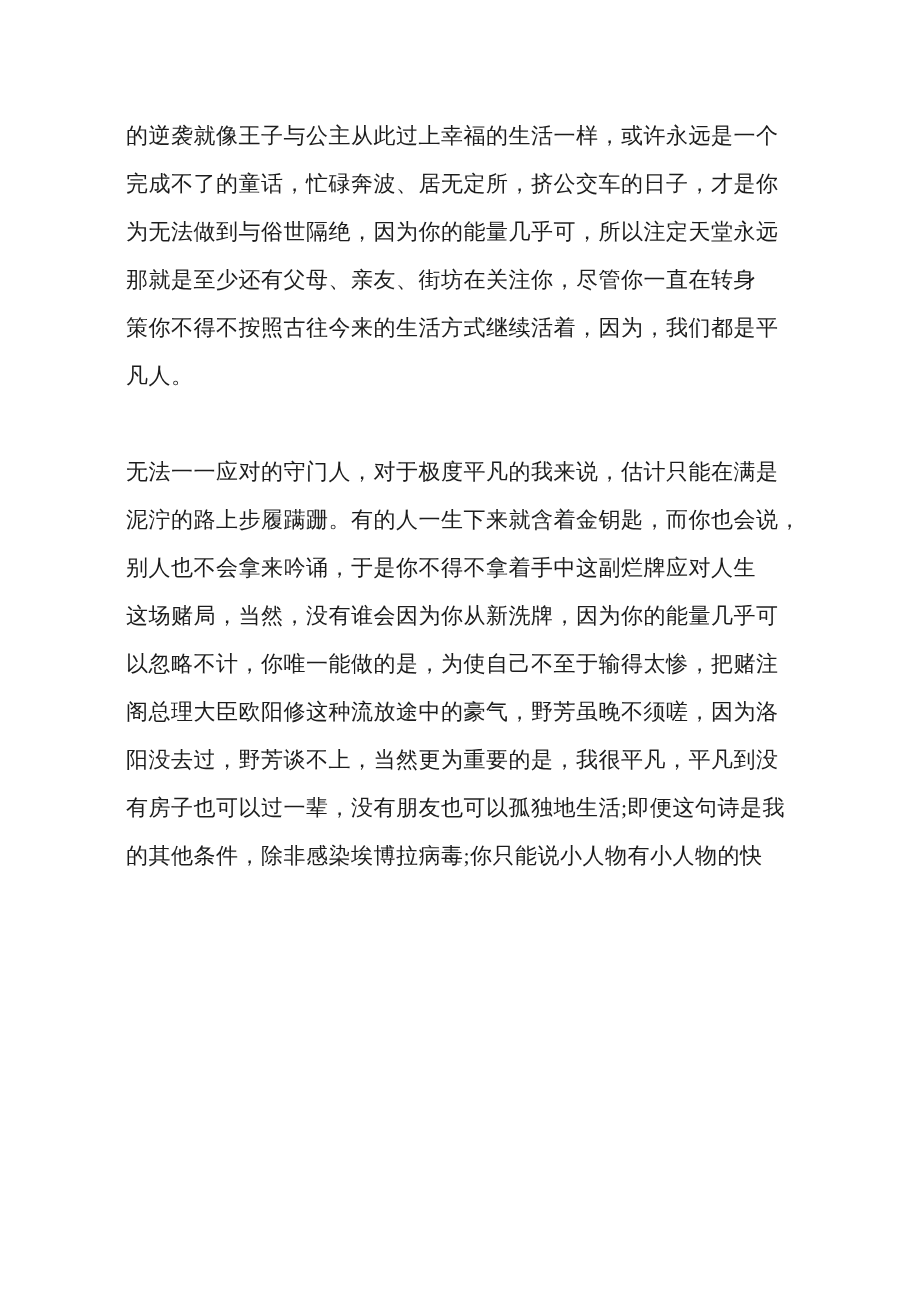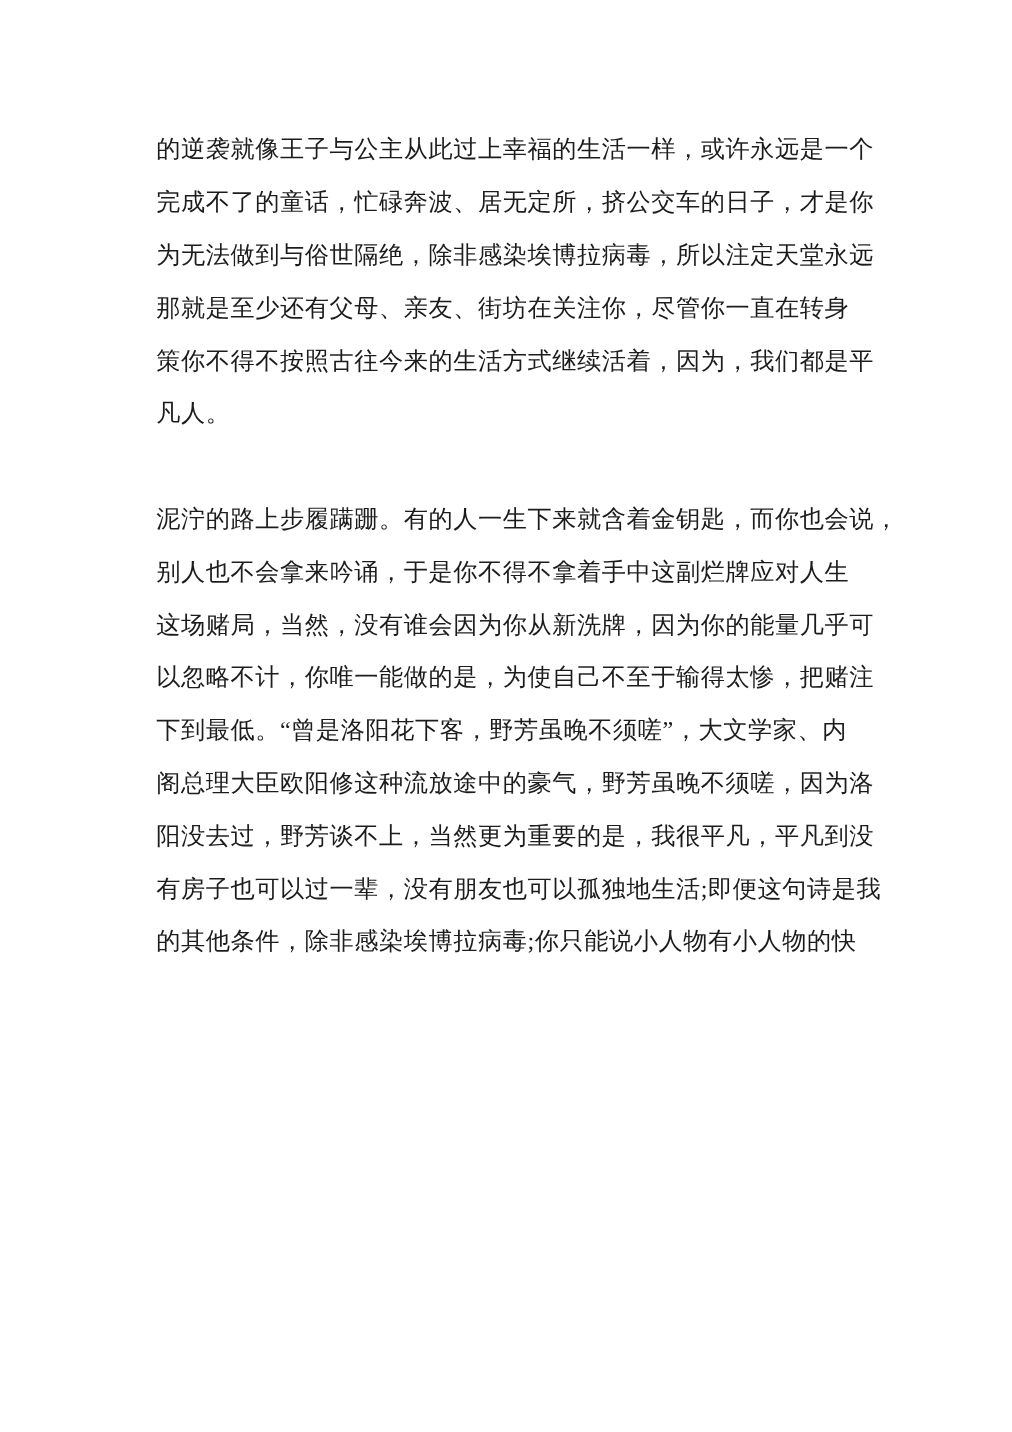--- a/index.html
+++ b/index.html
@@ -13,21 +13,21 @@
     overflow: hidden;
   }
   .page {
     position: relative;
     width: 920px;
     height: 1302px;
     background: #ffffff;
   }
   .text-block {
     position: absolute;
-    left: 142px;
+    left: 126px;
     top: 112px;
     width: 660px;
     font-family: "Liberation Serif", "DejaVu Serif", serif;
     font-size: 22px;
     line-height: 48px;
     color: #1c1c1c;
   }
   .para + .para {
     margin-top: 48px; 
   }
@@ -38,30 +38,30 @@
   }
 </style>
 </head>
 <body style="background: rgb(255, 255, 255);">
 
 <div class="page">
   <div class="text-block" style="color: rgb(28, 28, 28);">
     <div class="para">
         <div class="line">的逆袭就像王子与公主从此过上幸福的生活一样，或许永远是一个</div>
         <div class="line">完成不了的童话，忙碌奔波、居无定所，挤公交车的日子，才是你</div>
-        <div class="line">为无法做到与俗世隔绝，除非感染埃博拉病毒，所以注定天堂永远</div>
+        <div class="line">为无法做到与俗世隔绝，因为你的能量几乎可，所以注定天堂永远</div>
         <div class="line">那就是至少还有父母、亲友、街坊在关注你，尽管你一直在转身</div>
         <div class="line">策你不得不按照古往今来的生活方式继续活着，因为，我们都是平</div>
         <div class="line">凡人。</div>
       </div>
     <div class="para">
+        <div class="line">无法一一应对的守门人，对于极度平凡的我来说，估计只能在满是</div>
         <div class="line">泥泞的路上步履蹒跚。有的人一生下来就含着金钥匙，而你也会说，</div>
         <div class="line">别人也不会拿来吟诵，于是你不得不拿着手中这副烂牌应对人生</div>
         <div class="line">这场赌局，当然，没有谁会因为你从新洗牌，因为你的能量几乎可</div>
         <div class="line">以忽略不计，你唯一能做的是，为使自己不至于输得太惨，把赌注</div>
-        <div class="line">下到最低。“曾是洛阳花下客，野芳虽晚不须嗟”，大文学家、内</div>
         <div class="line">阁总理大臣欧阳修这种流放途中的豪气，野芳虽晚不须嗟，因为洛</div>
         <div class="line">阳没去过，野芳谈不上，当然更为重要的是，我很平凡，平凡到没</div>
         <div class="line">有房子也可以过一辈，没有朋友也可以孤独地生活;即便这句诗是我</div>
         <div class="line">的其他条件，除非感染埃博拉病毒;你只能说小人物有小人物的快</div>
       </div>
   </div>
 </div>
 
 </body></html>

